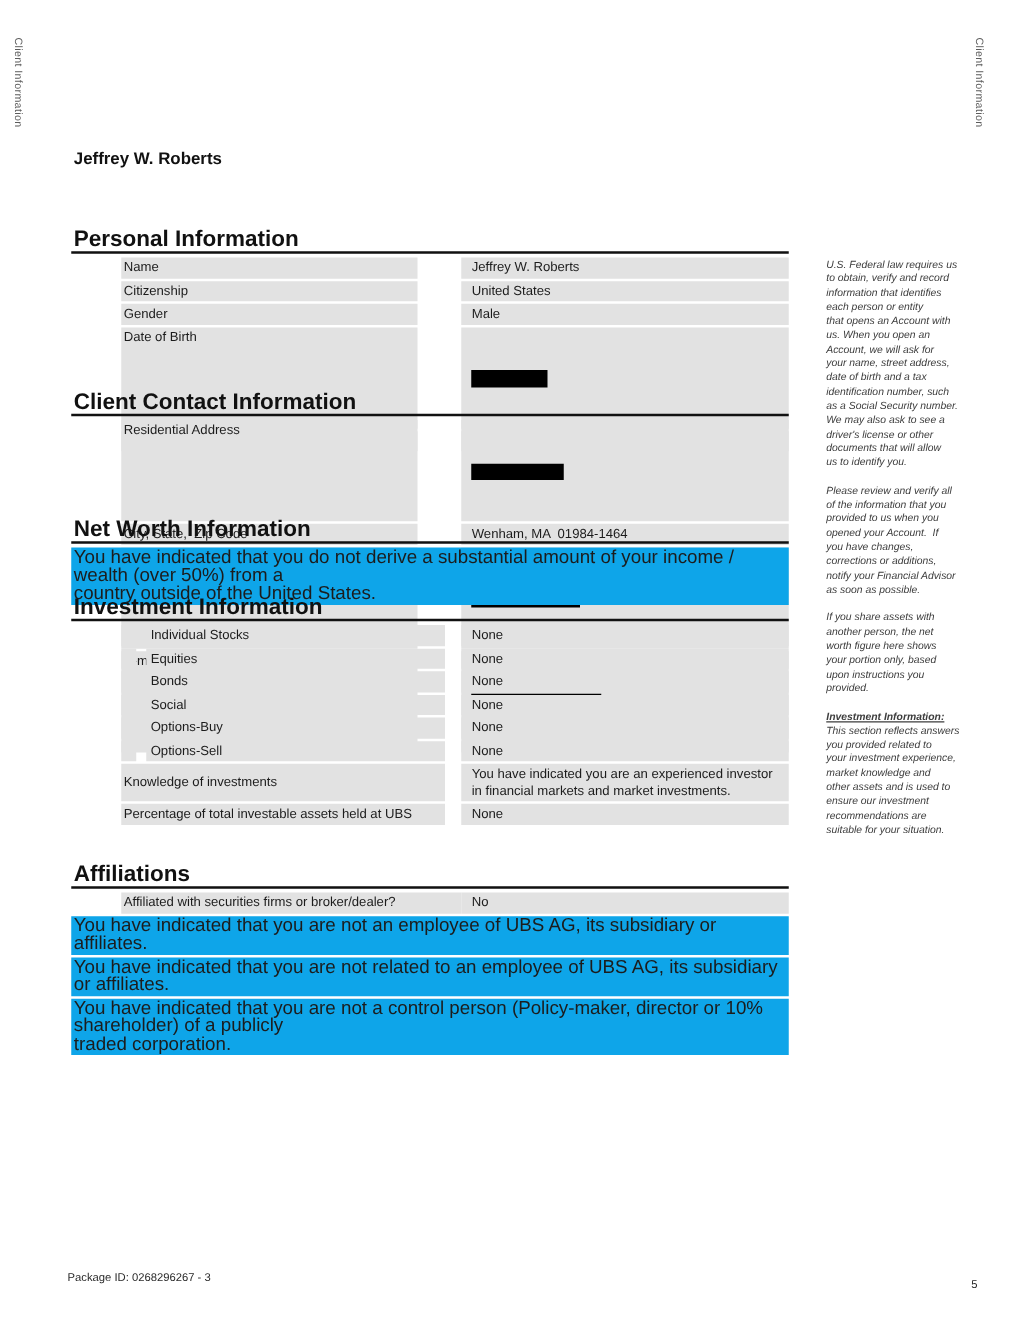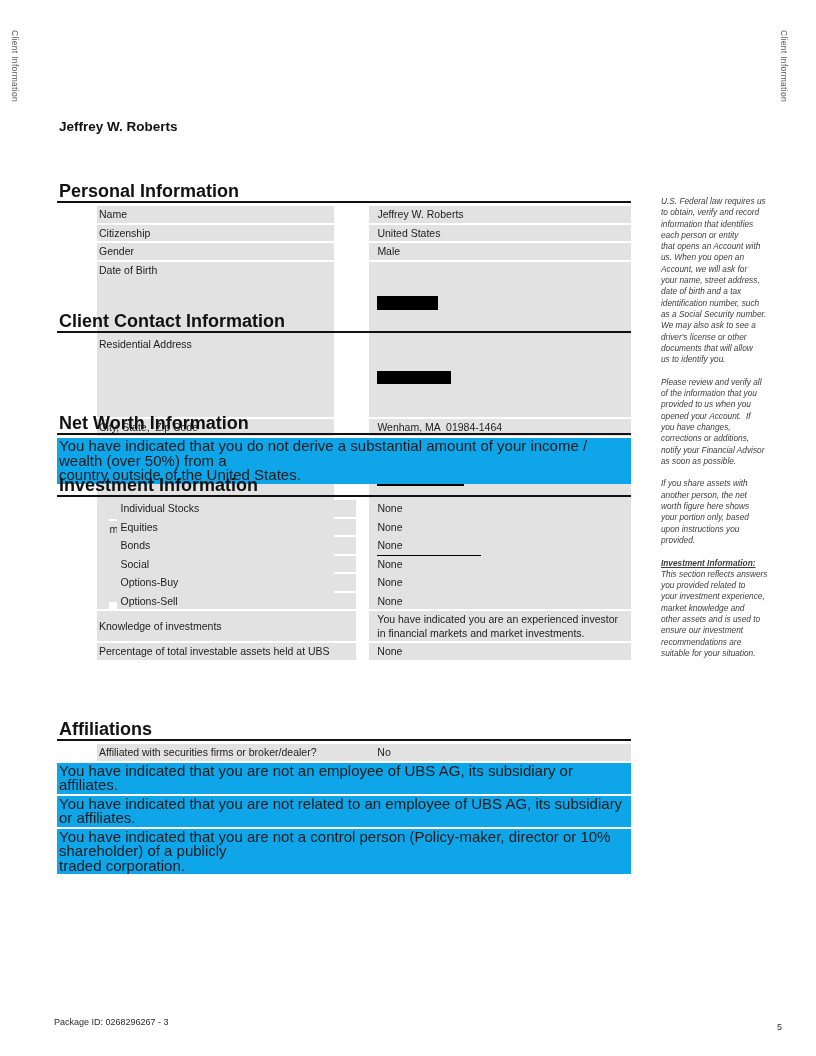--- a/index.html
+++ b/index.html
@@ -63,21 +63,21 @@
 
   
   .redaction { display:block; background:#000; height:13.5px; margin-top:1.5px; }
   .redact-dob   { width:61px; }
   .redact-addr  { width:74px; }
   .redact-phone { width:87px; }
   .redact-email { width:104px; }
 
   
   .sidebar {
-    position:absolute; left:661px; top:196px; width:126px;
+    position:absolute; left:661px; top:206px; width:126px;
     font-size:8.3px; font-style:italic; line-height:11.3px; color:#3d3d3d;
   }
   .sidebar p { white-space:pre-wrap; margin:0 0 11.3px 0; }
   .sidebar .note-heading { font-weight:700; text-decoration:underline; margin:0; }
   .sidebar .note-body { margin:0; }
 
   
   .footer-pkg  { position:absolute; left:54px;  top:1017px; font-size:9px; color:#2a2a2a; }
   .footer-page { position:absolute; left:777px; top:1022px; font-size:9px; color:#2a2a2a; }
 </style>
@@ -208,21 +208,21 @@
       <div class="cell val">You have indicated you are an experienced investor
 in financial markets and market investments.</div>
     </div>
     <div class="row inv">
       <div class="cell lbl">Percentage of total investable assets held at UBS</div>
       <div class="gap"></div>
       <div class="cell val">None</div>
     </div>
   </div>
 
-  <div class="sec" style="top:722px">
+  <div class="sec" style="top:692px">
     <div class="sec-heading">Affiliations</div>
     <div class="row qrow">
       <div class="cell lbl">Affiliated with securities firms or broker/dealer?</div>
       <div class="cell val">No</div>
     </div>
     <div class="full-row">You have indicated that you are not an employee of UBS AG, its subsidiary or affiliates.</div>
     <div class="full-row">You have indicated that you are not related to an employee of UBS AG, its subsidiary or affiliates.</div>
     <div class="full-row">You have indicated that you are not a control person (Policy-maker, director or 10% shareholder) of a publicly
 traded corporation.</div>
   </div>

